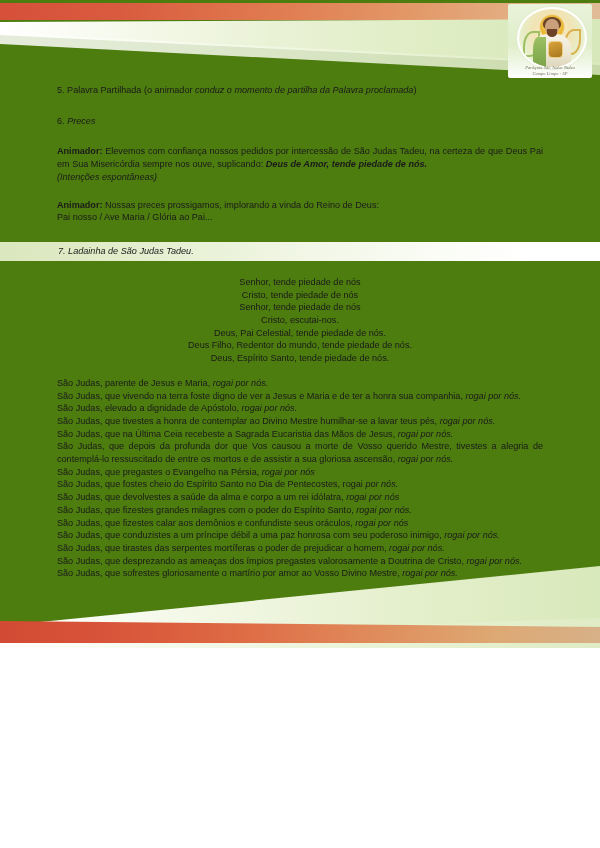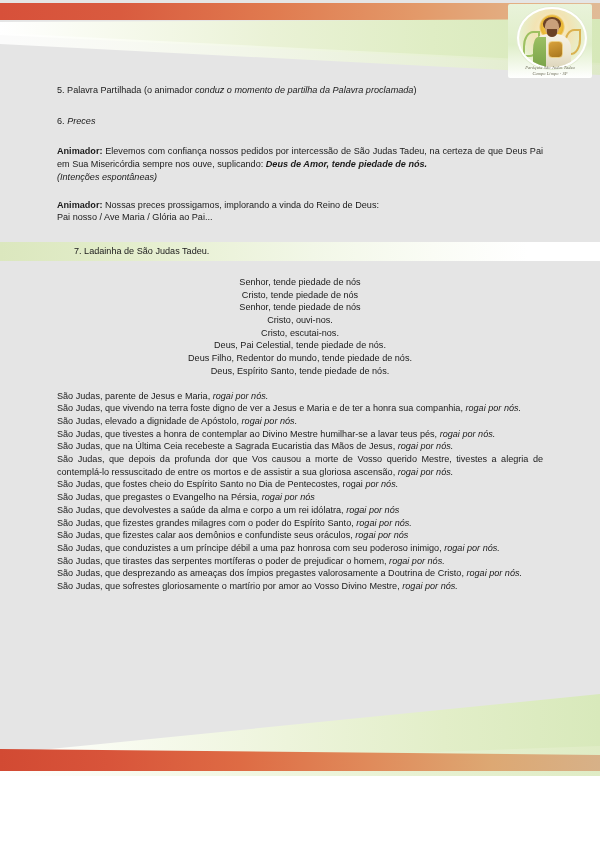--- a/index.html
+++ b/index.html
@@ -6,22 +6,22 @@
     margin: 0;
     padding: 0;
     background: #ffffff;
   }
   body {
     font-family: "Liberation Sans", sans-serif;
   }
   #page {
     position: relative;
     width: 600px;
-    height: 776px;
-    background: #e5e5e5;
+    height: 648px;
+    background: #4d7c0f;
     overflow: hidden;
   }
 
   
   .top-red-bar {
     position: absolute;
     left: 0;
     top: 3px;
     width: 600px;
     height: 17px;
@@ -192,22 +192,23 @@
   
   .section-band {
     position: relative;
     width: 600px;
     height: 19px;
     background: linear-gradient(90deg, #dbe7be 0%, #e0ebc6 14%, #e9f1d6 32%, #f2f7e7 52%, #fafcf5 72%, #ffffff 88%);
     display: flex;
     align-items: center;
   }
   .section-band .label {
-    margin-left: 74px;
+    margin-left: 58px;
     font-size: 9.1px;
+    font-style: italic;
     color: #1a1a1a;
   }
   .litany {
     margin: 0 57px;
     font-size: 9.1px;
     line-height: 12.7px;
     color: #1a1a1a;
   }
   .litany .line { text-align: center; }
   .litany .line.just { text-align: justify; }
@@ -264,38 +265,37 @@
     <div class="section-band">
       <span class="label">7. Ladainha de São Judas Tadeu.</span>
     </div>
 
     <div class="spacer-md"></div>
 
     <div class="litany" id="litany-opening">
         <div class="line">Senhor, tende piedade de nós</div>
         <div class="line">Cristo, tende piedade de nós</div>
         <div class="line">Senhor, tende piedade de nós</div>
-        <div class="line">Cristo, ouvi-nos.</div>
         <div class="line">Cristo, escutai-nos.</div>
         <div class="line">Deus, Pai Celestial, tende piedade de nós.</div>
         <div class="line">Deus Filho, Redentor do mundo, tende piedade de nós.</div>
         <div class="line">Deus, Espírito Santo, tende piedade de nós.</div>
       </div>
 
     <div class="spacer-sm"></div>
 
     <div class="litany" id="litany-invocations">
         <div class="line just"><span>São Judas, parente de Jesus e Maria, </span><i>rogai por nós.</i></div>
         <div class="line just"><span>São Judas, que vivendo na terra foste digno de ver a Jesus e Maria e de ter a honra sua companhia, </span><i>rogai por nós.</i></div>
         <div class="line just"><span>São Judas, elevado a dignidade de Apóstolo, </span><i>rogai por nós.</i></div>
         <div class="line just"><span>São Judas, que tivestes a honra de contemplar ao Divino Mestre humilhar-se a lavar teus pés, </span><i>rogai por nós.</i></div>
         <div class="line just"><span>São Judas, que na Última Ceia recebeste a Sagrada Eucaristia das Mãos de Jesus, </span><i>rogai por nós.</i></div>
         <div class="line just"><span>São Judas, que depois da profunda dor que Vos causou a morte de Vosso querido Mestre, tivestes a alegria de contemplá-lo ressuscitado de entre os mortos e de assistir a sua gloriosa ascensão, </span><i>rogai por nós.</i></div>
+        <div class="line just"><span>São Judas, que pregastes o Evangelho na Pérsia, </span><i>rogai por nós</i></div>
         <div class="line just"><span>São Judas, que fostes cheio do Espírito Santo no Dia de Pentecostes, rogai </span><i>por nós.</i></div>
-        <div class="line just"><span>São Judas, que pregastes o Evangelho na Pérsia, </span><i>rogai por nós</i></div>
         <div class="line just"><span>São Judas, que devolvestes a saúde da alma e corpo a um rei idólatra, </span><i>rogai por nós</i></div>
         <div class="line just"><span>São Judas, que fizestes grandes milagres com o poder do Espírito Santo, </span><i>rogai por nós.</i></div>
         <div class="line just"><span>São Judas, que fizestes calar aos demônios e confundiste seus oráculos, </span><i>rogai por nós</i></div>
         <div class="line just"><span>São Judas, que conduzistes a um príncipe débil a uma paz honrosa com seu poderoso inimigo, </span><i>rogai por nós.</i></div>
         <div class="line just"><span>São Judas, que tirastes das serpentes mortíferas o poder de prejudicar o homem, </span><i>rogai por nós.</i></div>
         <div class="line just"><span>São Judas, que desprezando as ameaças dos ímpios pregastes valorosamente a Doutrina de Cristo, </span><i>rogai por nós.</i></div>
         <div class="line just"><span>São Judas, que sofrestes gloriosamente o martírio por amor ao Vosso Divino Mestre, </span><i>rogai por nós.</i></div>
       </div>
 
     <div class="spacer-sm"></div>

